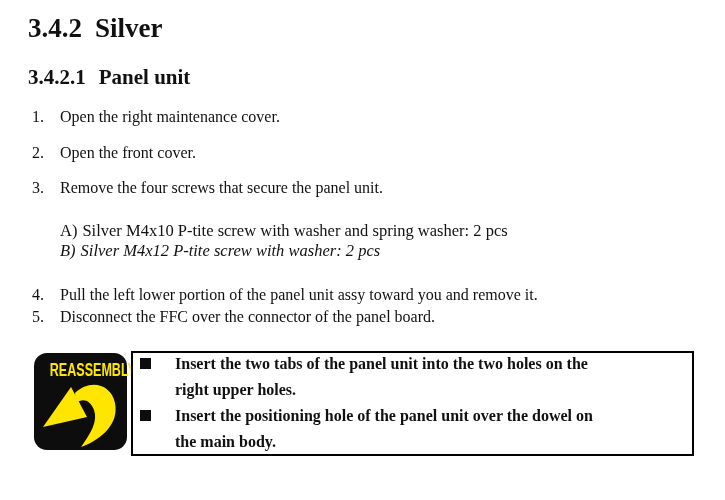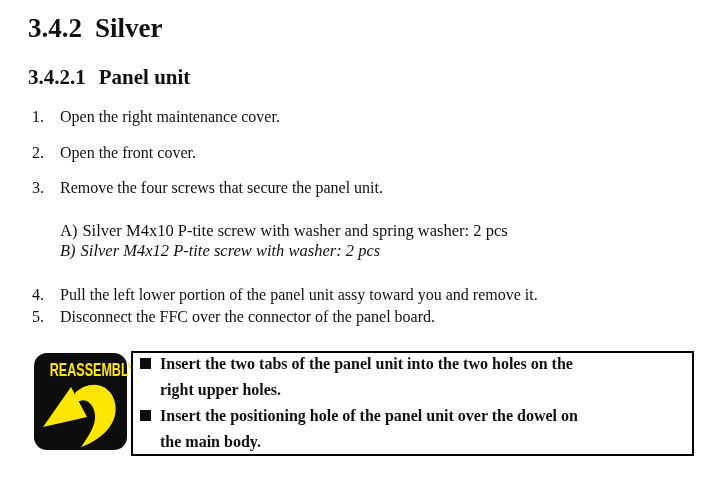--- a/index.html
+++ b/index.html
@@ -91,21 +91,21 @@
   }
   .bullet {
     position: absolute;
     width: 11px; height: 11px;
     background: #0d0d0d;
   }
   .bullet-1 { left: 140px; top: 358px; }
   .bullet-2 { left: 140px; top: 410px; }
   .noteline {
     position: absolute;
-    left: 160px;
+    left: 175px;
     font-size: 16px;
     font-weight: bold;
     line-height: 1.2;
     white-space: nowrap;
   }
   .note-1a { top: 354px; }
   .note-1b { top: 380px; }
   .note-2a { top: 406px; }
   .note-2b { top: 432px; }
 </style>

